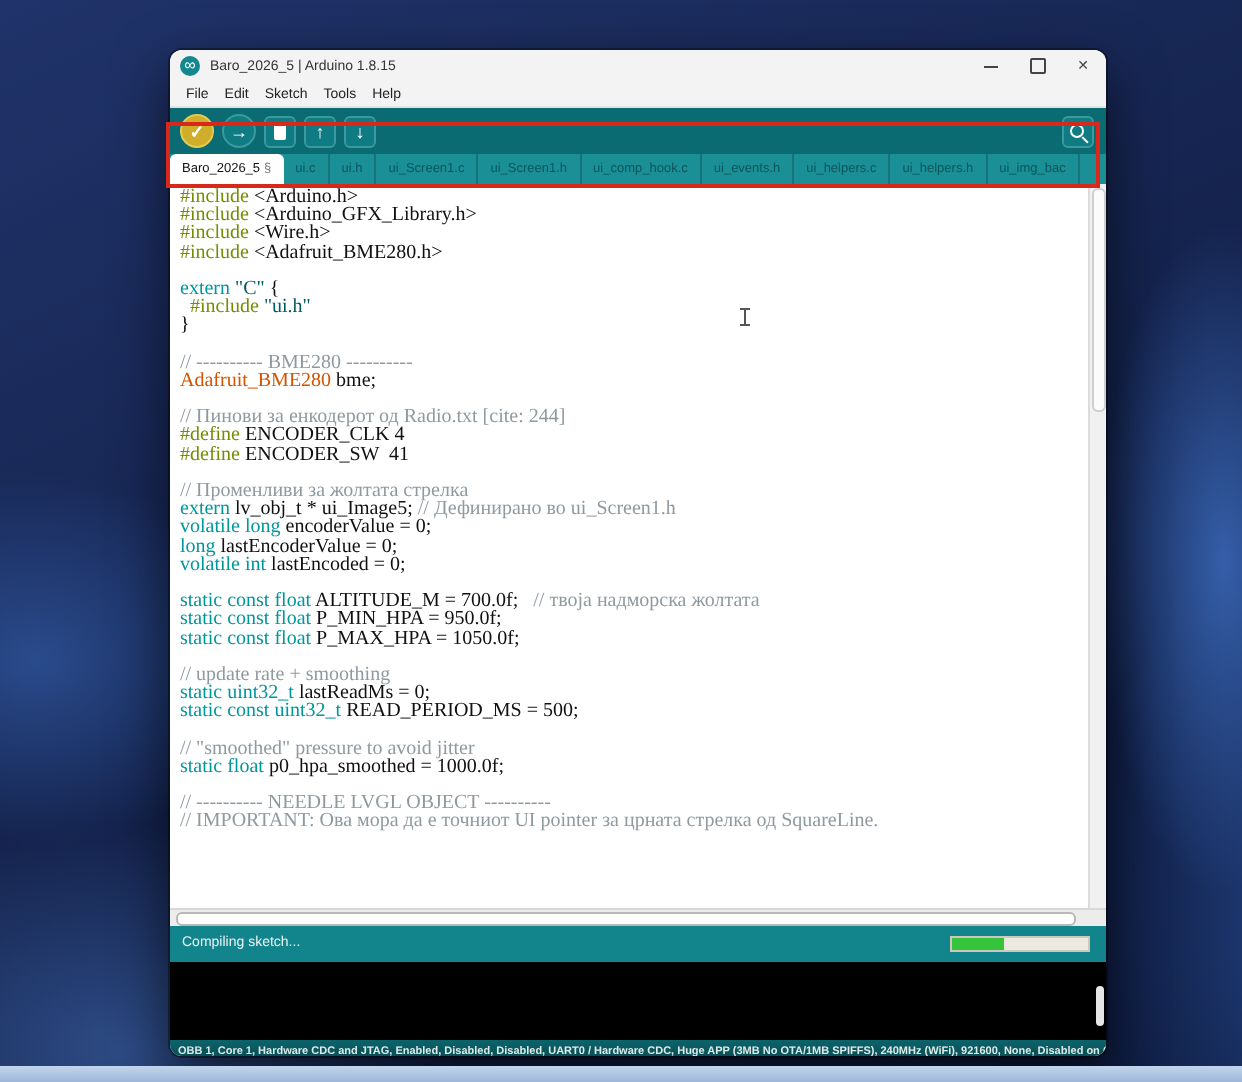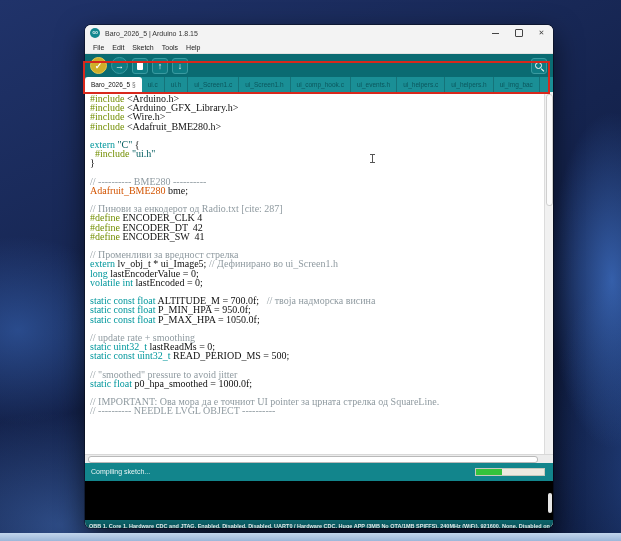--- a/index.html
+++ b/index.html
@@ -144,43 +144,43 @@
           <div class="cl"><span class="tok-p">#include </span><span class="tok-n">&lt;Wire.h&gt;</span></div>
           <div class="cl"><span class="tok-p">#include </span><span class="tok-n">&lt;Adafruit_BME280.h&gt;</span></div>
           <div class="cl">&nbsp;</div>
           <div class="cl"><span class="tok-k">extern </span><span class="tok-s">"C"</span><span class="tok-n"> {</span></div>
           <div class="cl"><span class="tok-n">  </span><span class="tok-p">#include </span><span class="tok-s">"ui.h"</span></div>
           <div class="cl"><span class="tok-n">}</span></div>
           <div class="cl">&nbsp;</div>
           <div class="cl"><span class="tok-c">// ---------- BME280 ----------</span></div>
           <div class="cl"><span class="tok-t">Adafruit_BME280</span><span class="tok-n"> bme;</span></div>
           <div class="cl">&nbsp;</div>
-          <div class="cl"><span class="tok-c">// Пинови за енкодерот од Radio.txt [cite: 287]</span></div>
+          <div class="cl"><span class="tok-c">// Пинови за енкодерот од Radio.txt [cite: 244]</span></div>
           <div class="cl"><span class="tok-p">#define </span><span class="tok-n">ENCODER_CLK 4</span></div>
-          <div class="cl"><span class="tok-p">#define </span><span class="tok-n">ENCODER_DT  42</span></div>
           <div class="cl"><span class="tok-p">#define </span><span class="tok-n">ENCODER_SW  41</span></div>
           <div class="cl">&nbsp;</div>
-          <div class="cl"><span class="tok-c">// Променливи за вредност стрелка</span></div>
+          <div class="cl"><span class="tok-c">// Променливи за жолтата стрелка</span></div>
           <div class="cl"><span class="tok-k">extern </span><span class="tok-n">lv_obj_t * ui_Image5; </span><span class="tok-c">// Дефинирано во ui_Screen1.h</span></div>
+          <div class="cl"><span class="tok-k">volatile long </span><span class="tok-n">encoderValue = 0;</span></div>
           <div class="cl"><span class="tok-k">long </span><span class="tok-n">lastEncoderValue = 0;</span></div>
           <div class="cl"><span class="tok-k">volatile int </span><span class="tok-n">lastEncoded = 0;</span></div>
           <div class="cl">&nbsp;</div>
-          <div class="cl"><span class="tok-k">static const float </span><span class="tok-n">ALTITUDE_M = 700.0f;   </span><span class="tok-c">// твоја надморска висина</span></div>
+          <div class="cl"><span class="tok-k">static const float </span><span class="tok-n">ALTITUDE_M = 700.0f;   </span><span class="tok-c">// твоја надморска жолтата</span></div>
           <div class="cl"><span class="tok-k">static const float </span><span class="tok-n">P_MIN_HPA = 950.0f;</span></div>
           <div class="cl"><span class="tok-k">static const float </span><span class="tok-n">P_MAX_HPA = 1050.0f;</span></div>
           <div class="cl">&nbsp;</div>
           <div class="cl"><span class="tok-c">// update rate + smoothing</span></div>
           <div class="cl"><span class="tok-k">static </span><span class="tok-k">uint32_t </span><span class="tok-n">lastReadMs = 0;</span></div>
           <div class="cl"><span class="tok-k">static const </span><span class="tok-k">uint32_t </span><span class="tok-n">READ_PERIOD_MS = 500;</span></div>
           <div class="cl">&nbsp;</div>
           <div class="cl"><span class="tok-c">// "smoothed" pressure to avoid jitter</span></div>
           <div class="cl"><span class="tok-k">static float </span><span class="tok-n">p0_hpa_smoothed = 1000.0f;</span></div>
           <div class="cl">&nbsp;</div>
+          <div class="cl"><span class="tok-c">// ---------- NEEDLE LVGL OBJECT ----------</span></div>
           <div class="cl"><span class="tok-c">// IMPORTANT: Ова мора да е точниот UI pointer за црната стрелка од SquareLine.</span></div>
-          <div class="cl"><span class="tok-c">// ---------- NEEDLE LVGL OBJECT ----------</span></div>
         </div>
       <div class="ibeam"></div>
       <div class="vscroll">
         <div class="vthumb"></div>
       </div>
     </div>
 
     <div class="hscroll">
       <div class="hthumb"></div>
     </div>

